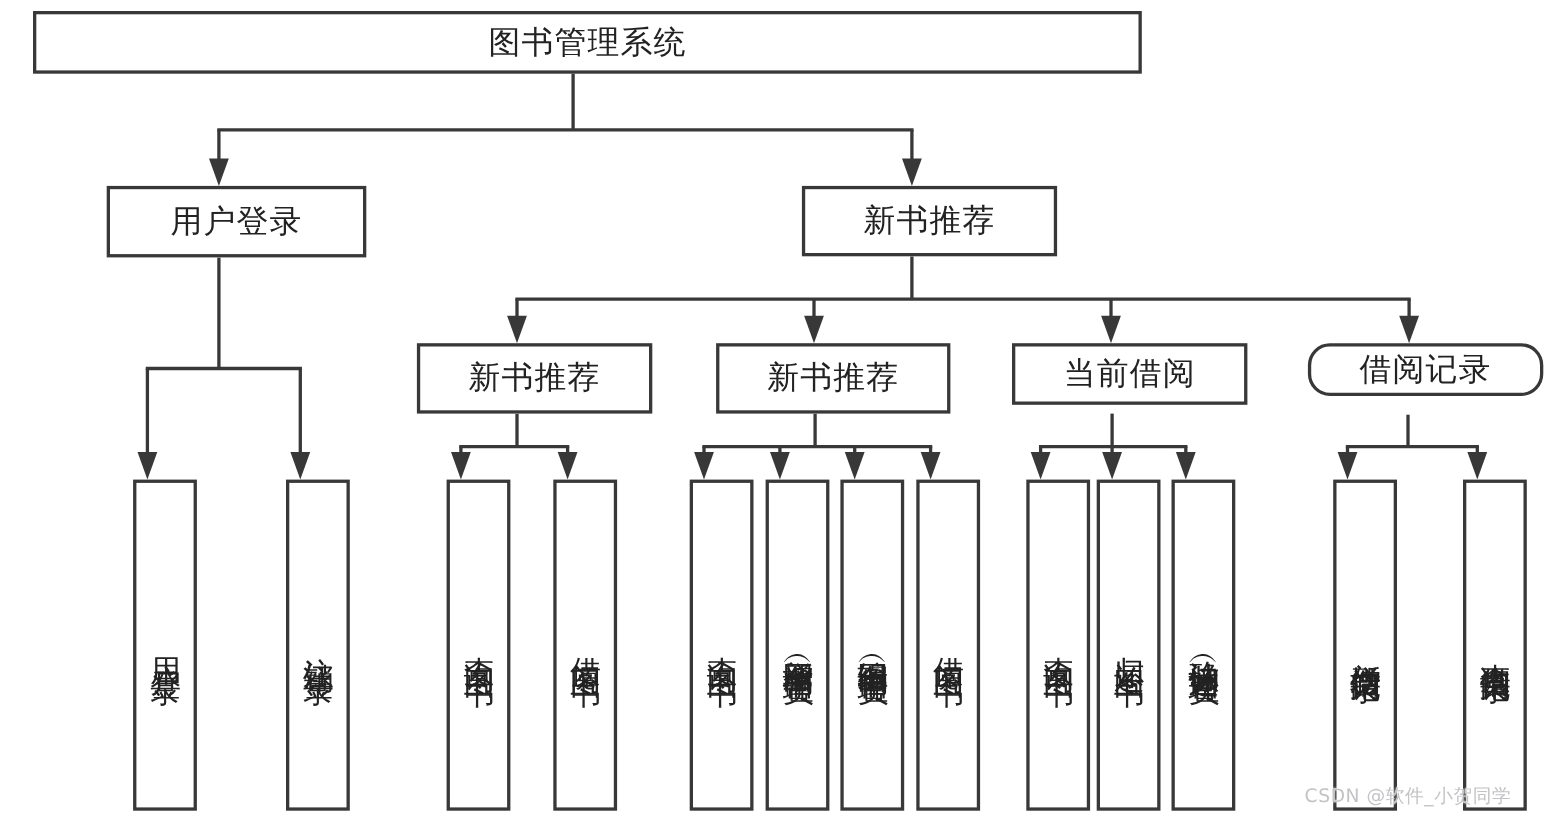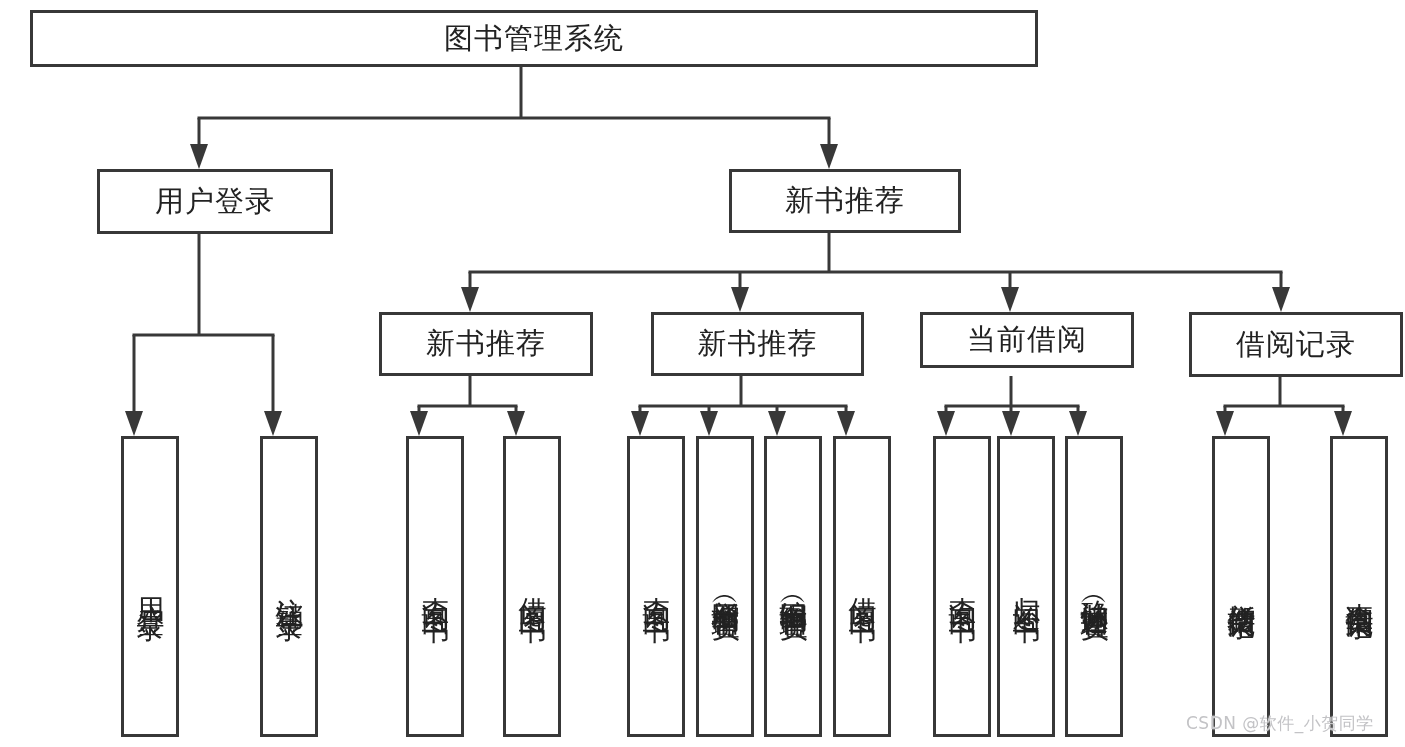--- a/index.html
+++ b/index.html
@@ -153,21 +153,21 @@
 
   <div class="node node-h" style="left:363px; top:312px; width:214px; height:64px;">
     <span class="label">新书推荐</span>
   </div>
   <div class="node node-h" style="left:635px; top:312px; width:213px; height:64px;">
     <span class="label">新书推荐</span>
   </div>
   <div class="node node-h" style="left:904px; top:312px; width:214px; height:56px;">
     <span class="label">当前借阅</span>
   </div>
-  <div class="node node-h" style="left:1173px; top:312px; width:214px; height:65px;">
+  <div class="node node-h" style="left:1173px; top:312px; width:214px; height:48px;border-radius:20px;">
     <span class="label">借阅记录</span>
   </div>
 
   <div class="node node-v" style="left:105px; top:436px;">
     <span class="label">用户登录</span>
   </div>
   <div class="node node-v" style="left:244px; top:436px;">
     <span class="label">注销登录</span>
   </div>
 

